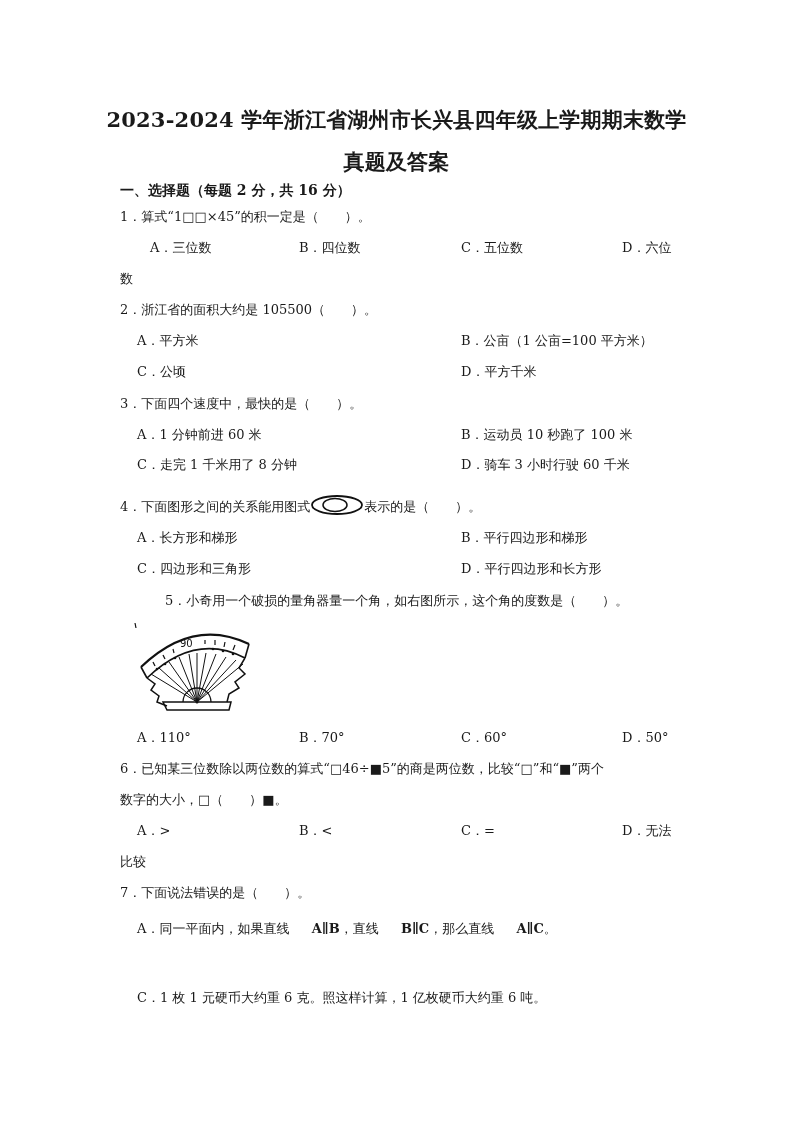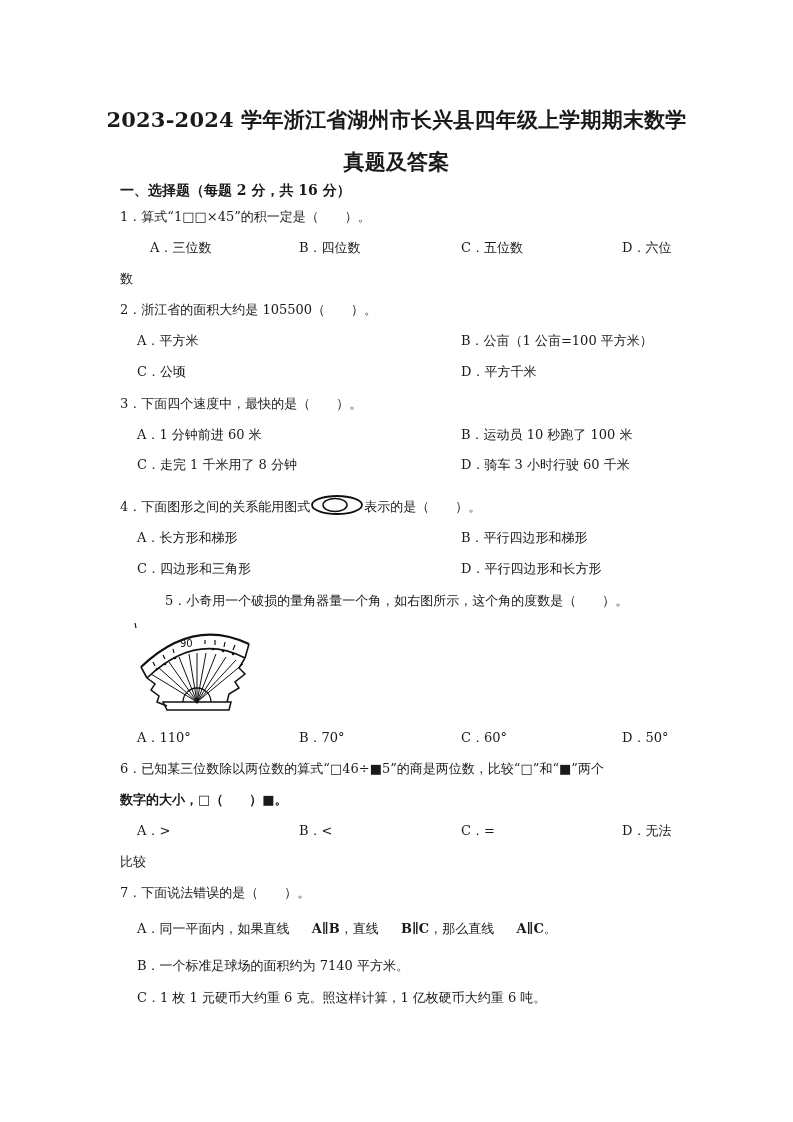--- a/index.html
+++ b/index.html
@@ -155,33 +155,32 @@
       <path d="M30 80 L98 80 L96 88 L34 88 Z" fill="none" stroke="#111" stroke-width="1.5"></path>
       <circle cx="64" cy="80" r="1.5" fill="#111"></circle>
     </svg>
   </div>
   <div class="line" style="left:137px; top:729px;">A．110°</div>
   <div class="line" style="left:299px; top:729px;">B．70°</div>
   <div class="line" style="left:461px; top:729px;">C．60°</div>
   <div class="line" style="left:622px; top:729px;">D．50°</div>
 
   <div class="line" style="left:120px; top:760px;">6．已知某三位数除以两位数的算式“□46÷■5”的商是两位数，比较“□”和“■”两个</div>
-  <div class="line" style="left:120px; top:791px;font-weight:bold;">数字的大小，□（　　）■。</div>
+  <div class="line" style="left:120px; top:791px;">数字的大小，□（　　）■。</div>
   <div class="line" style="left:137px; top:822px;">A．&gt;</div>
   <div class="line" style="left:299px; top:822px;">B．&lt;</div>
   <div class="line" style="left:461px; top:822px;">C．=</div>
   <div class="line" style="left:622px; top:822px;">D．无法</div>
   <div class="line" style="left:120px; top:853px;">比较</div>
 
   <div class="line" style="left:120px; top:884px;">7．下面说法错误的是（　　）。</div>
   <div class="line" style="left:137px; top:920px;">
     <span>A．同一平面内，如果直线</span>
     <span style="display:inline-block; width:14px;"></span>
     <span class="math">A∥B</span><span>，直线</span>
     <span style="display:inline-block; width:14px;"></span>
     <span class="math">B∥C</span><span>，那么直线</span>
     <span style="display:inline-block; width:14px;"></span>
     <span class="math">A∥C</span><span>。</span>
   </div>
-  <div class="line" style="left:137px; top:957px;">B．一个标准足球场的面积约为 7140 平方米。</div>
   <div class="line" style="left:137px; top:989px;">C．1 枚 1 元硬币大约重 6 克。照这样计算，1 亿枚硬币大约重 6 吨。</div>
 
 </div>
 
 </body></html>

